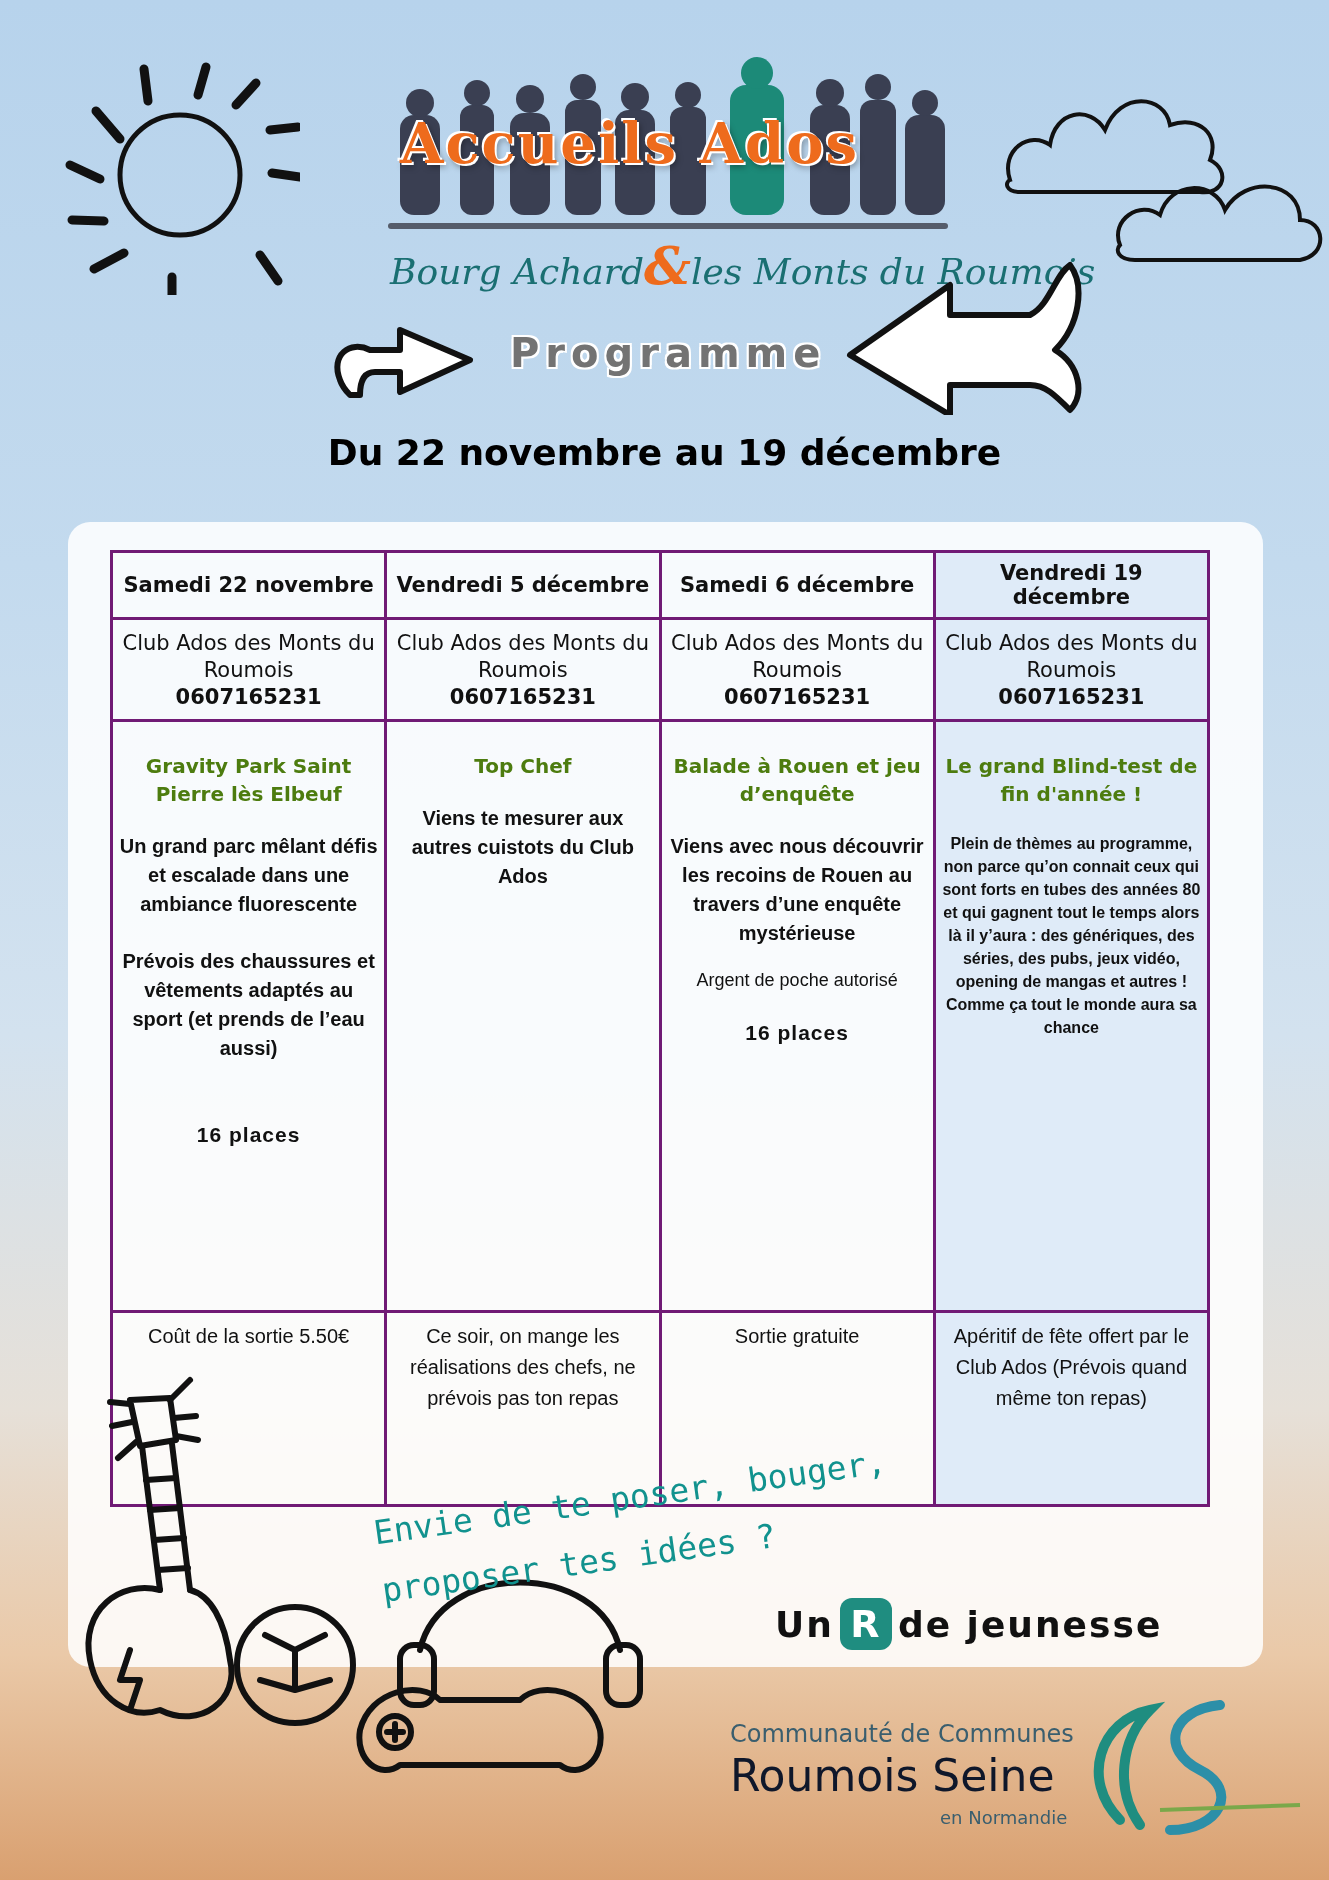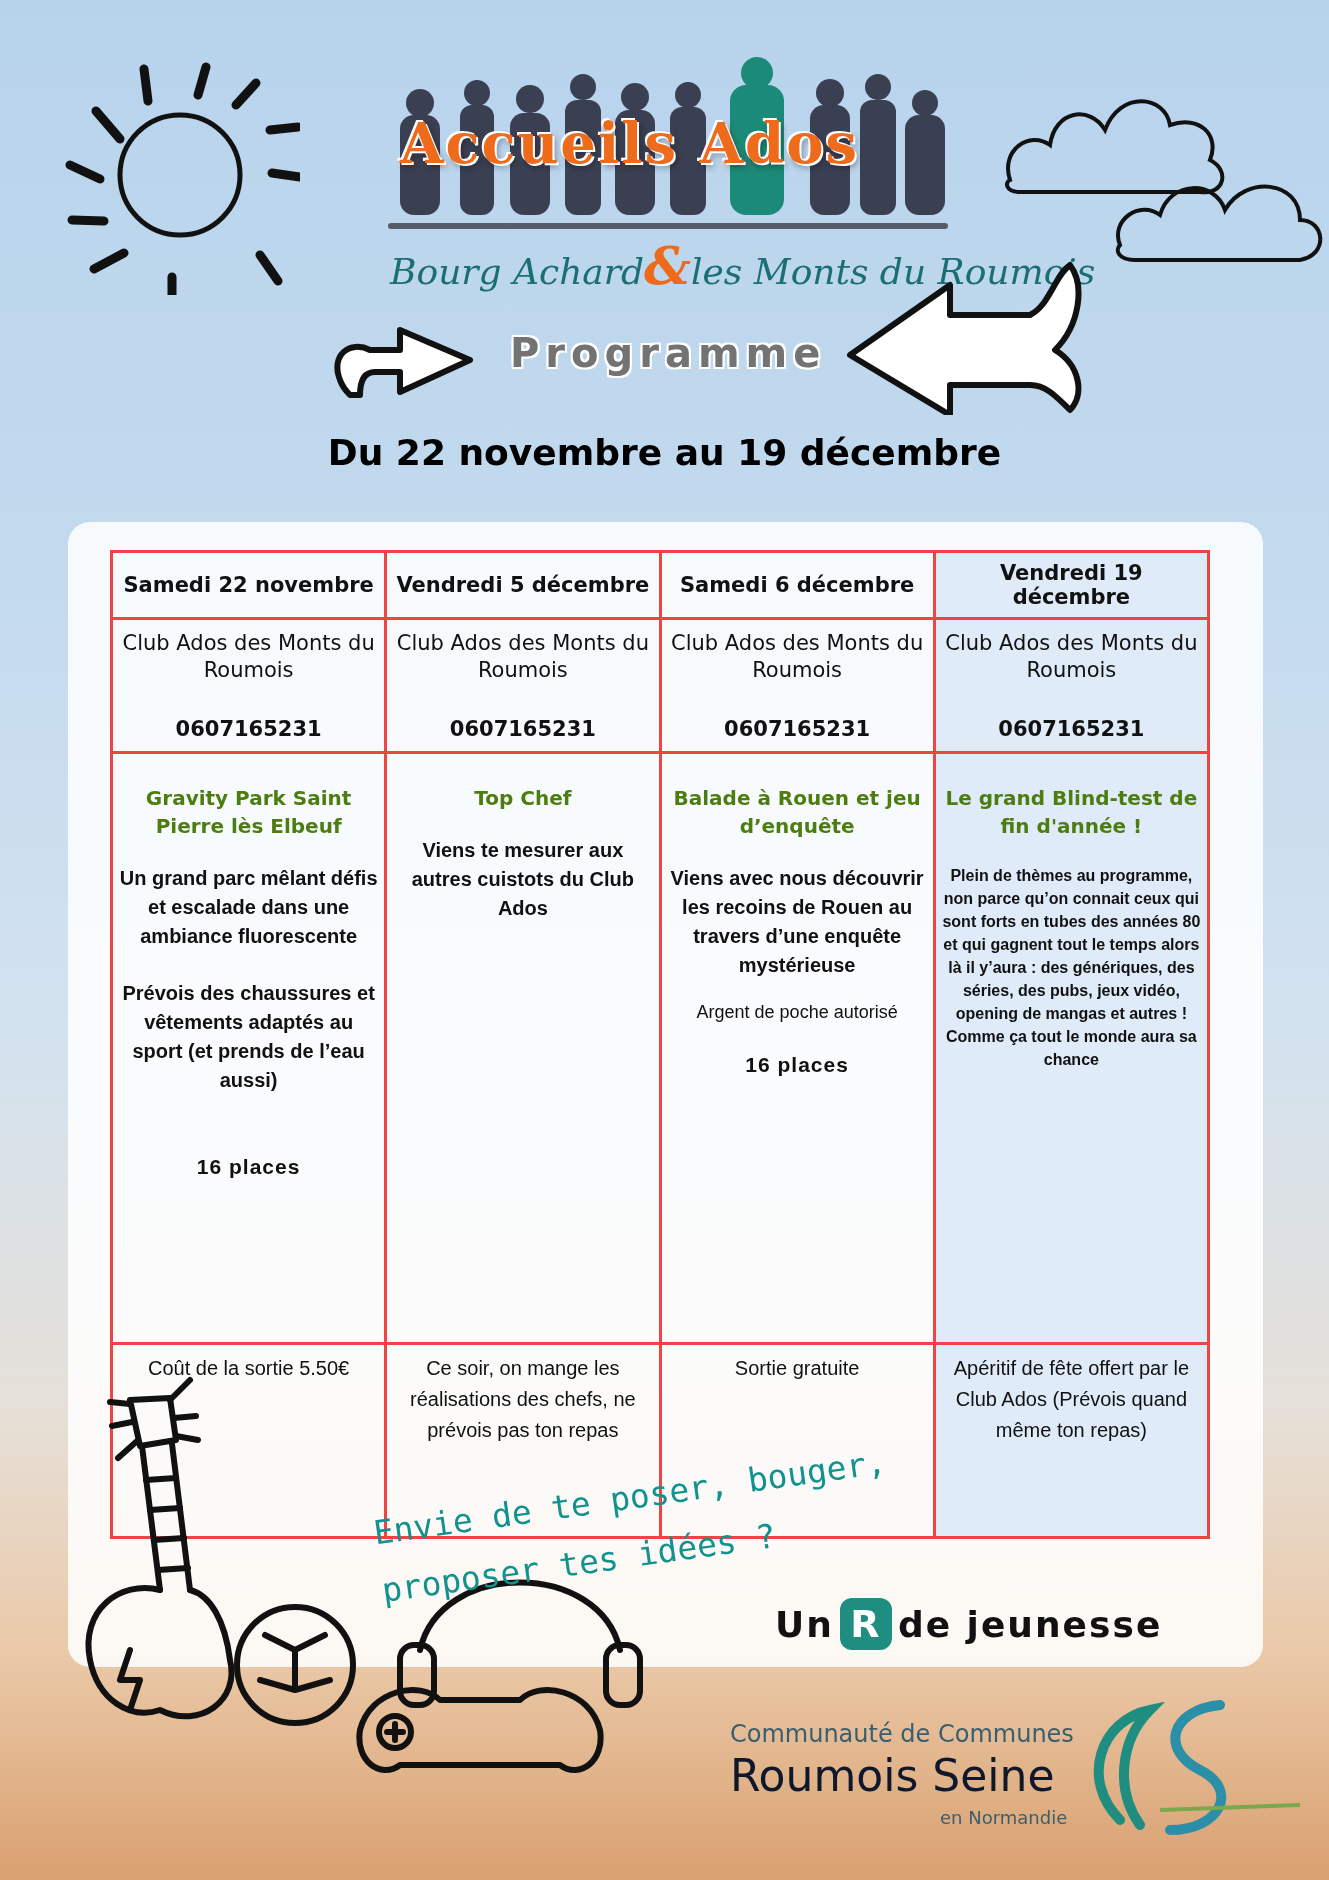--- a/index.html
+++ b/index.html
@@ -20,25 +20,25 @@
   .logo-amp{color:#ee6b1c;font-weight:bold;font-size:52px;}
   
   .arrow-left{left:330px;top:320px;width:150px;height:80px;}
   .arrow-right{left:840px;top:255px;width:250px;height:160px;}
   .programme{left:510px;top:330px;font-family:"DejaVu Sans",sans-serif;font-weight:bold;font-size:40px;color:#737373;letter-spacing:6px;
     text-shadow:2px 2px 0 #fff,-2px -2px 0 #fff,2px -2px 0 #fff,-2px 2px 0 #fff;}
   .date-title{left:0;width:1329px;top:432px;text-align:center;font-size:36px;font-weight:bold;color:#000000;}
   
   .panel{left:68px;top:522px;width:1195px;height:1145px;background:rgba(255,255,255,.86);border-radius:22px;}
   table.prog{position:absolute;left:110px;top:550px;width:1100px;border-collapse:collapse;table-layout:fixed;}
-  table.prog td{border:3px solid #ef4444;text-align:center;vertical-align:top;padding:8px 6px;color:#111;}
+  table.prog td{border:3px solid #701a75;text-align:center;vertical-align:top;padding:8px 6px;color:#111;}
   table.prog td.c4{background:rgba(220,233,247,.9);text-align:center;}
   .hdr td{font-weight:bold;font-size:21px;height:44px;vertical-align:middle!important;}
   .contact td{height:80px;font-size:21px;line-height:27px;padding-top:10px!important;}
-  .contact .phone{font-weight:bold;margin-top:32px;}
+  .contact .phone{font-weight:bold;}
   .act td{height:550px;padding-top:30px!important;}
   .act-title{color:#4d7c0f;font-weight:bold;font-size:20px;line-height:28px;margin-bottom:24px;}
   .act-desc{font-weight:bold;font-size:20px;line-height:29px;font-family:"Liberation Sans",sans-serif;}
   .act-note{font-size:18px;margin-top:22px;font-family:"Liberation Sans",sans-serif;}
   .places{font-weight:bold;font-size:21px;margin-top:30px;font-family:"Liberation Sans",sans-serif;letter-spacing:1px;}
   .act-small{font-weight:bold;font-size:16px;line-height:23px;font-family:"Liberation Sans",sans-serif;margin-top:8px;}
   .foot td{height:175px;font-size:20px;line-height:31px;padding-top:8px!important;font-family:"Liberation Sans",sans-serif;}
   
   .slogan{left:370px;top:1505px;font-family:"DejaVu Sans Mono",monospace;font-size:33px;color:#11928e;transform:rotate(-8deg);transform-origin:left top;line-height:58px;}
   .unr{left:775px;top:1598px;font-weight:bold;font-size:36px;color:#111;letter-spacing:2px;display:flex;align-items:center;gap:6px;}

